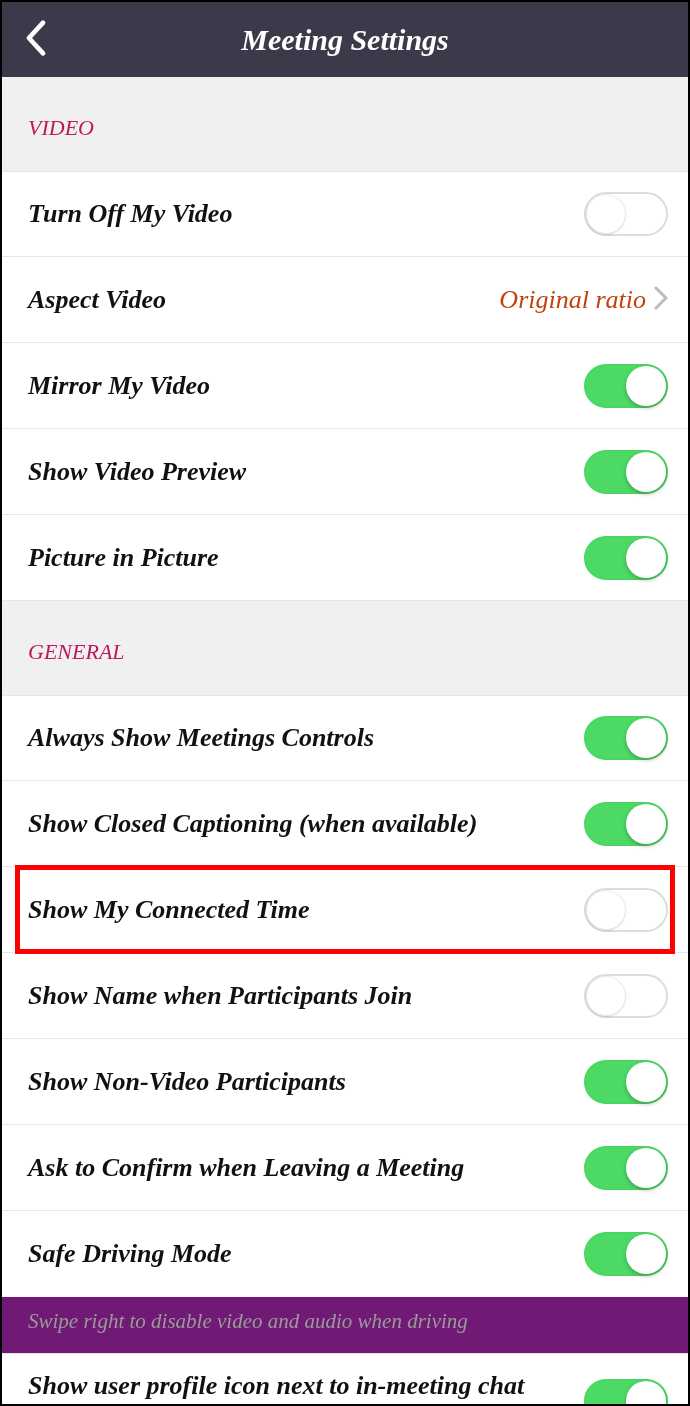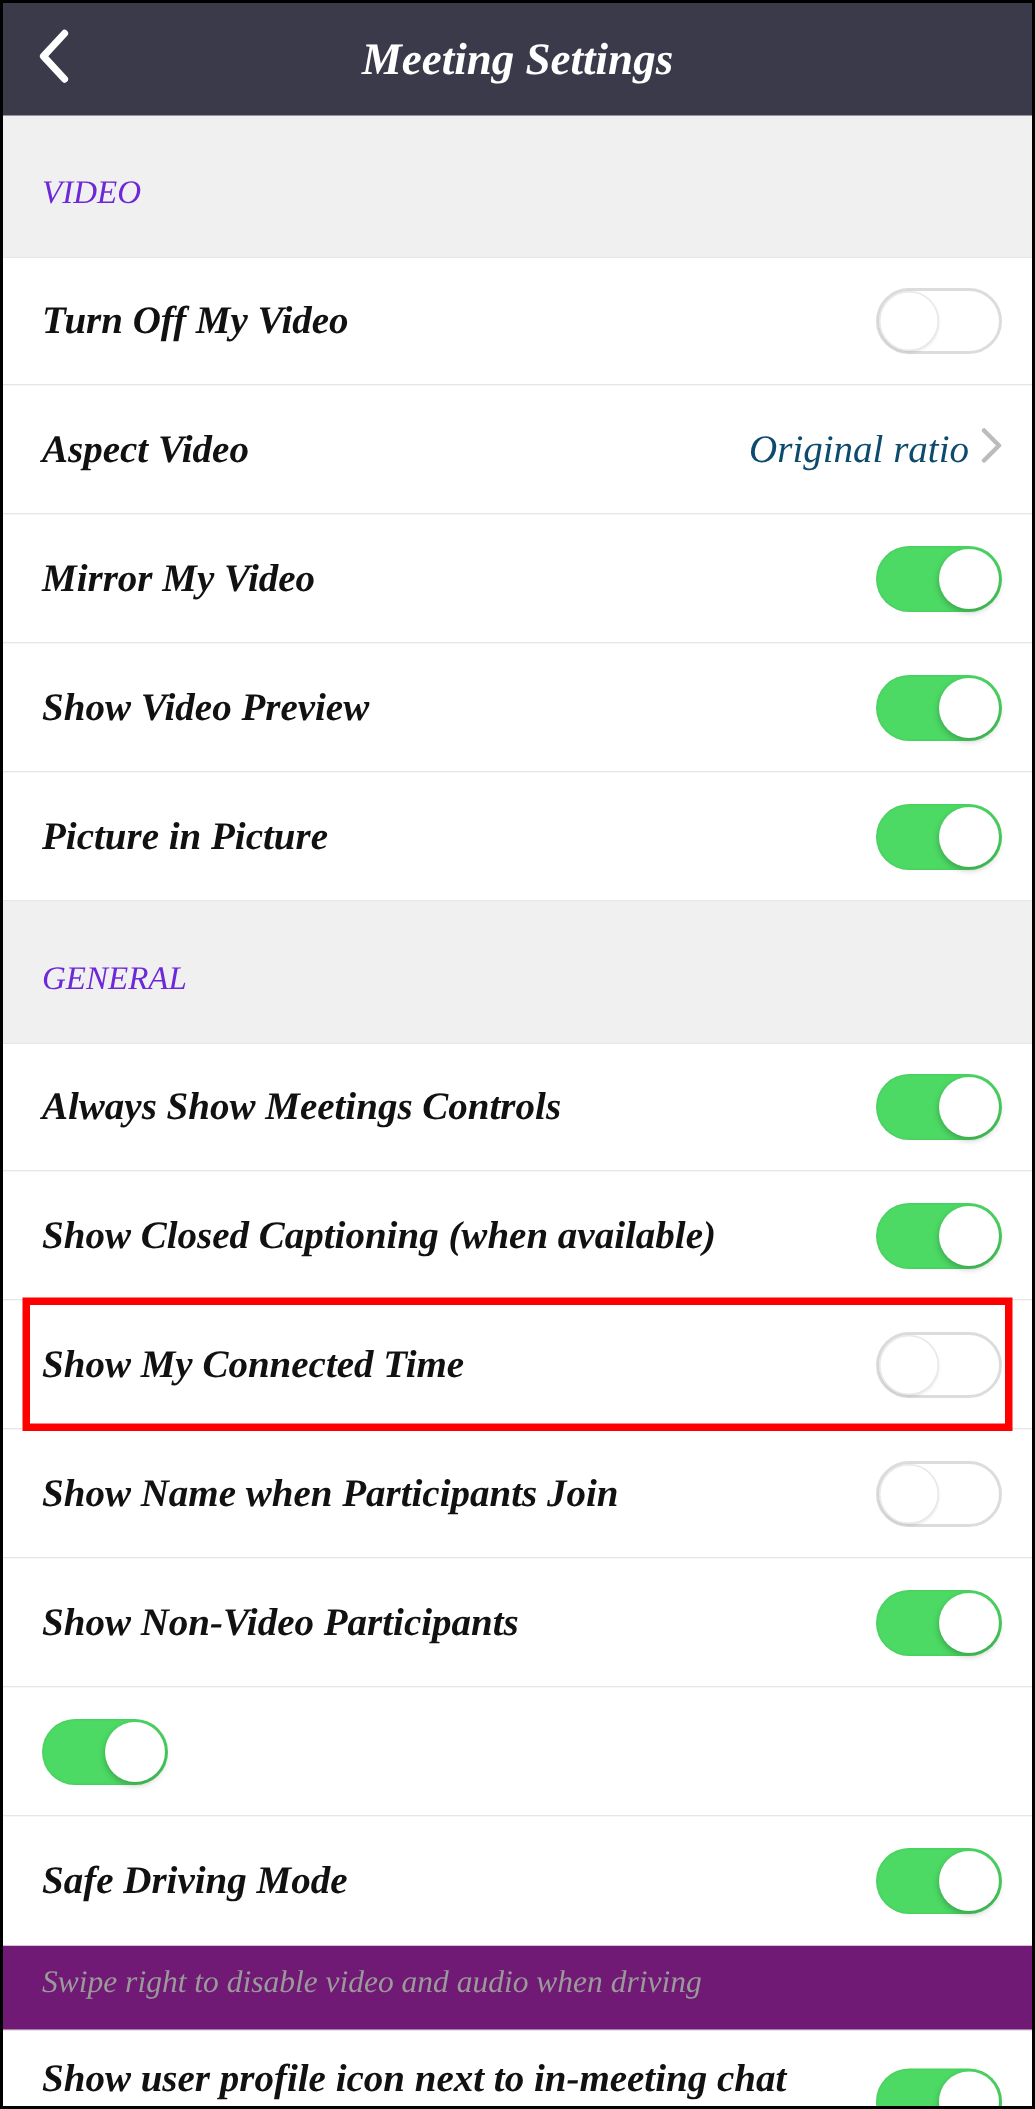--- a/index.html
+++ b/index.html
@@ -28,21 +28,21 @@
       cursor: pointer;
     }
     .back-btn svg { width: 28px; height: 40px; }
     .header-title {
       font-size: 30px;
       font-weight: bold;
       font-style: italic;
     }
     .section-header {
       font-size: 22px;
-      color: #6d28d9;
+      color: #be185d;
       font-style: italic;
       padding: 38px 26px 30px;
       background: #f0f0f0;
     }
     .row {
       background: #fff;
       display: flex;
       align-items: center;
       justify-content: space-between;
       padding: 0 20px 0 26px;
@@ -77,21 +77,21 @@
       background: #fff;
       position: absolute;
       top: 50%;
       transform: translateY(-50%);
       box-shadow: 0 2px 4px rgba(0,0,0,.25);
     }
     .toggle.on .knob { right: 2px; }
     .toggle.off .knob { left: 0px; top: 50%; box-shadow: 0 1px 2px rgba(0,0,0,.1); border: 1px solid #e8e8e8;}
     .value-text {
       font-size: 26px;
-      color: #0c4a6e;
+      color: #c2410c;
       font-style: italic;
       margin-right: 8px;
     }
     .chevron-right {
       flex-shrink: 0;
     }
     .chevron-right svg { width: 14px; height: 24px; }
     .caption {
       background: #701a75;
       font-size: 21px;
@@ -196,20 +196,21 @@
 </div>
 
 <div class="row">
   <div class="row-label">Show Non-Video Participants</div>
   <div class="toggle on">
       <div class="knob"></div>
     </div>
 </div>
 
 <div class="row">
+  <div class="row-label">Ask to Confirm when Leaving a Meeting</div>
   <div class="toggle on">
       <div class="knob"></div>
     </div>
 </div>
 
 <div class="row no-border">
   <div class="row-label">Safe Driving Mode</div>
   <div class="toggle on">
       <div class="knob"></div>
     </div>

